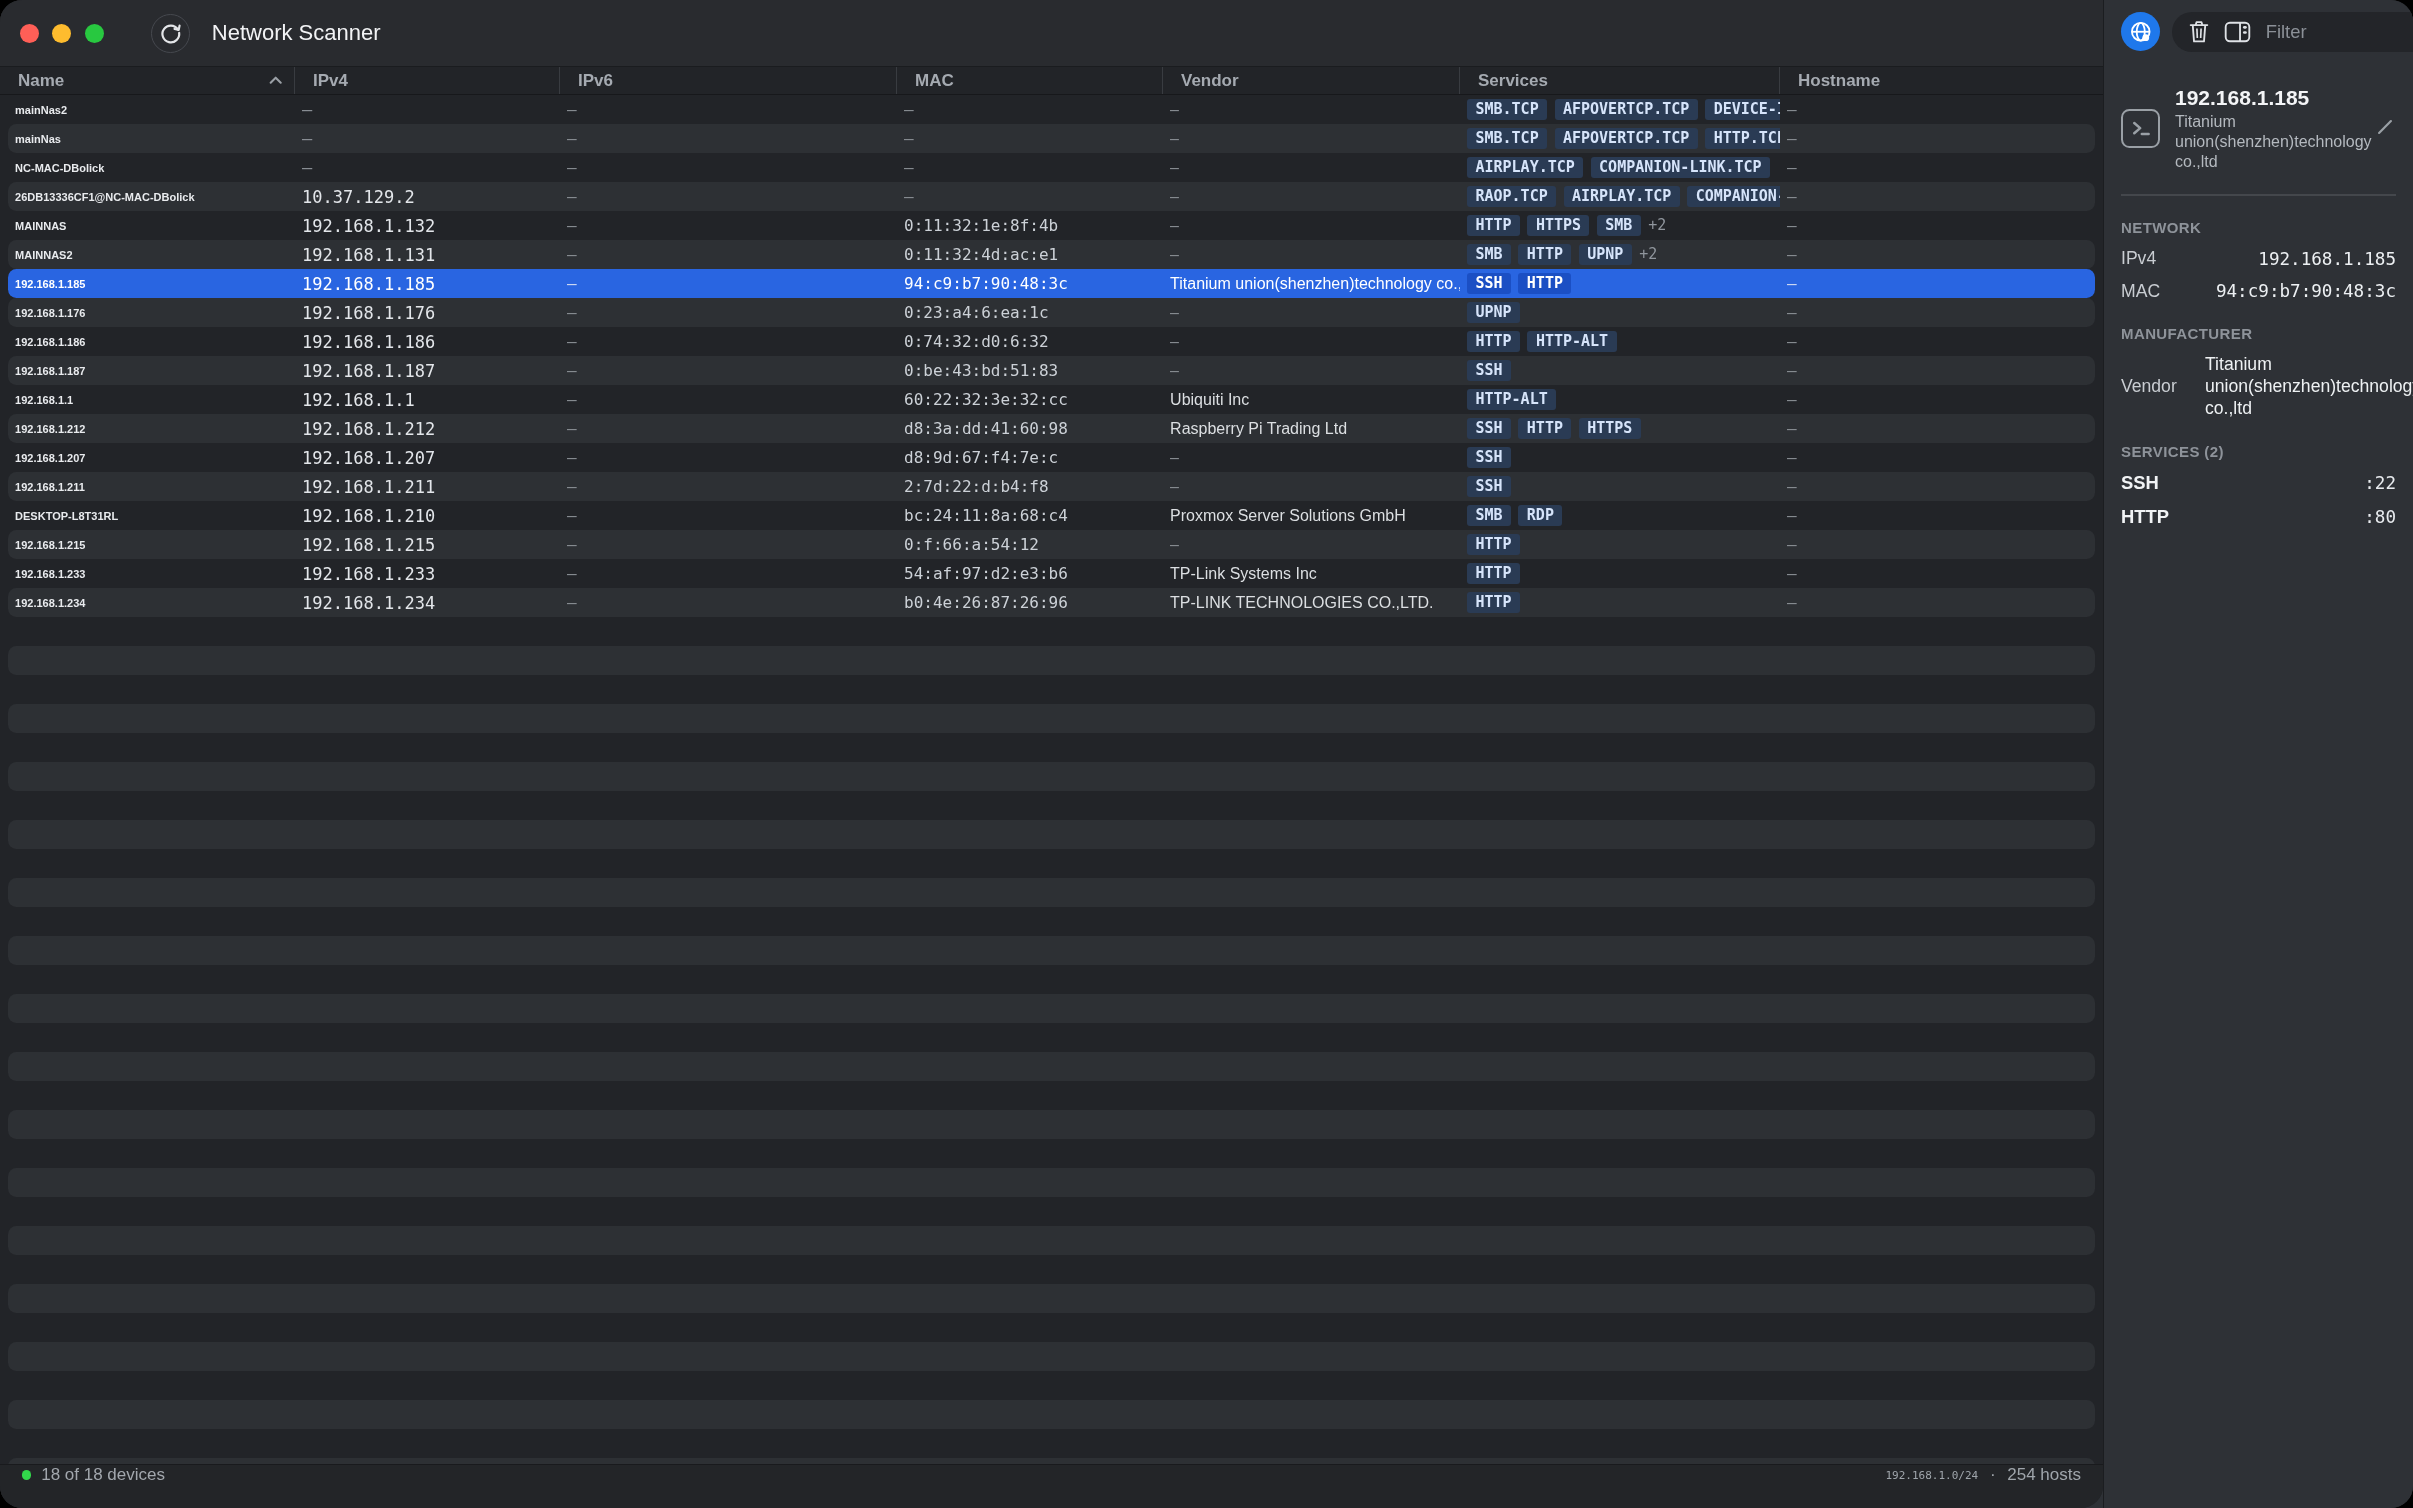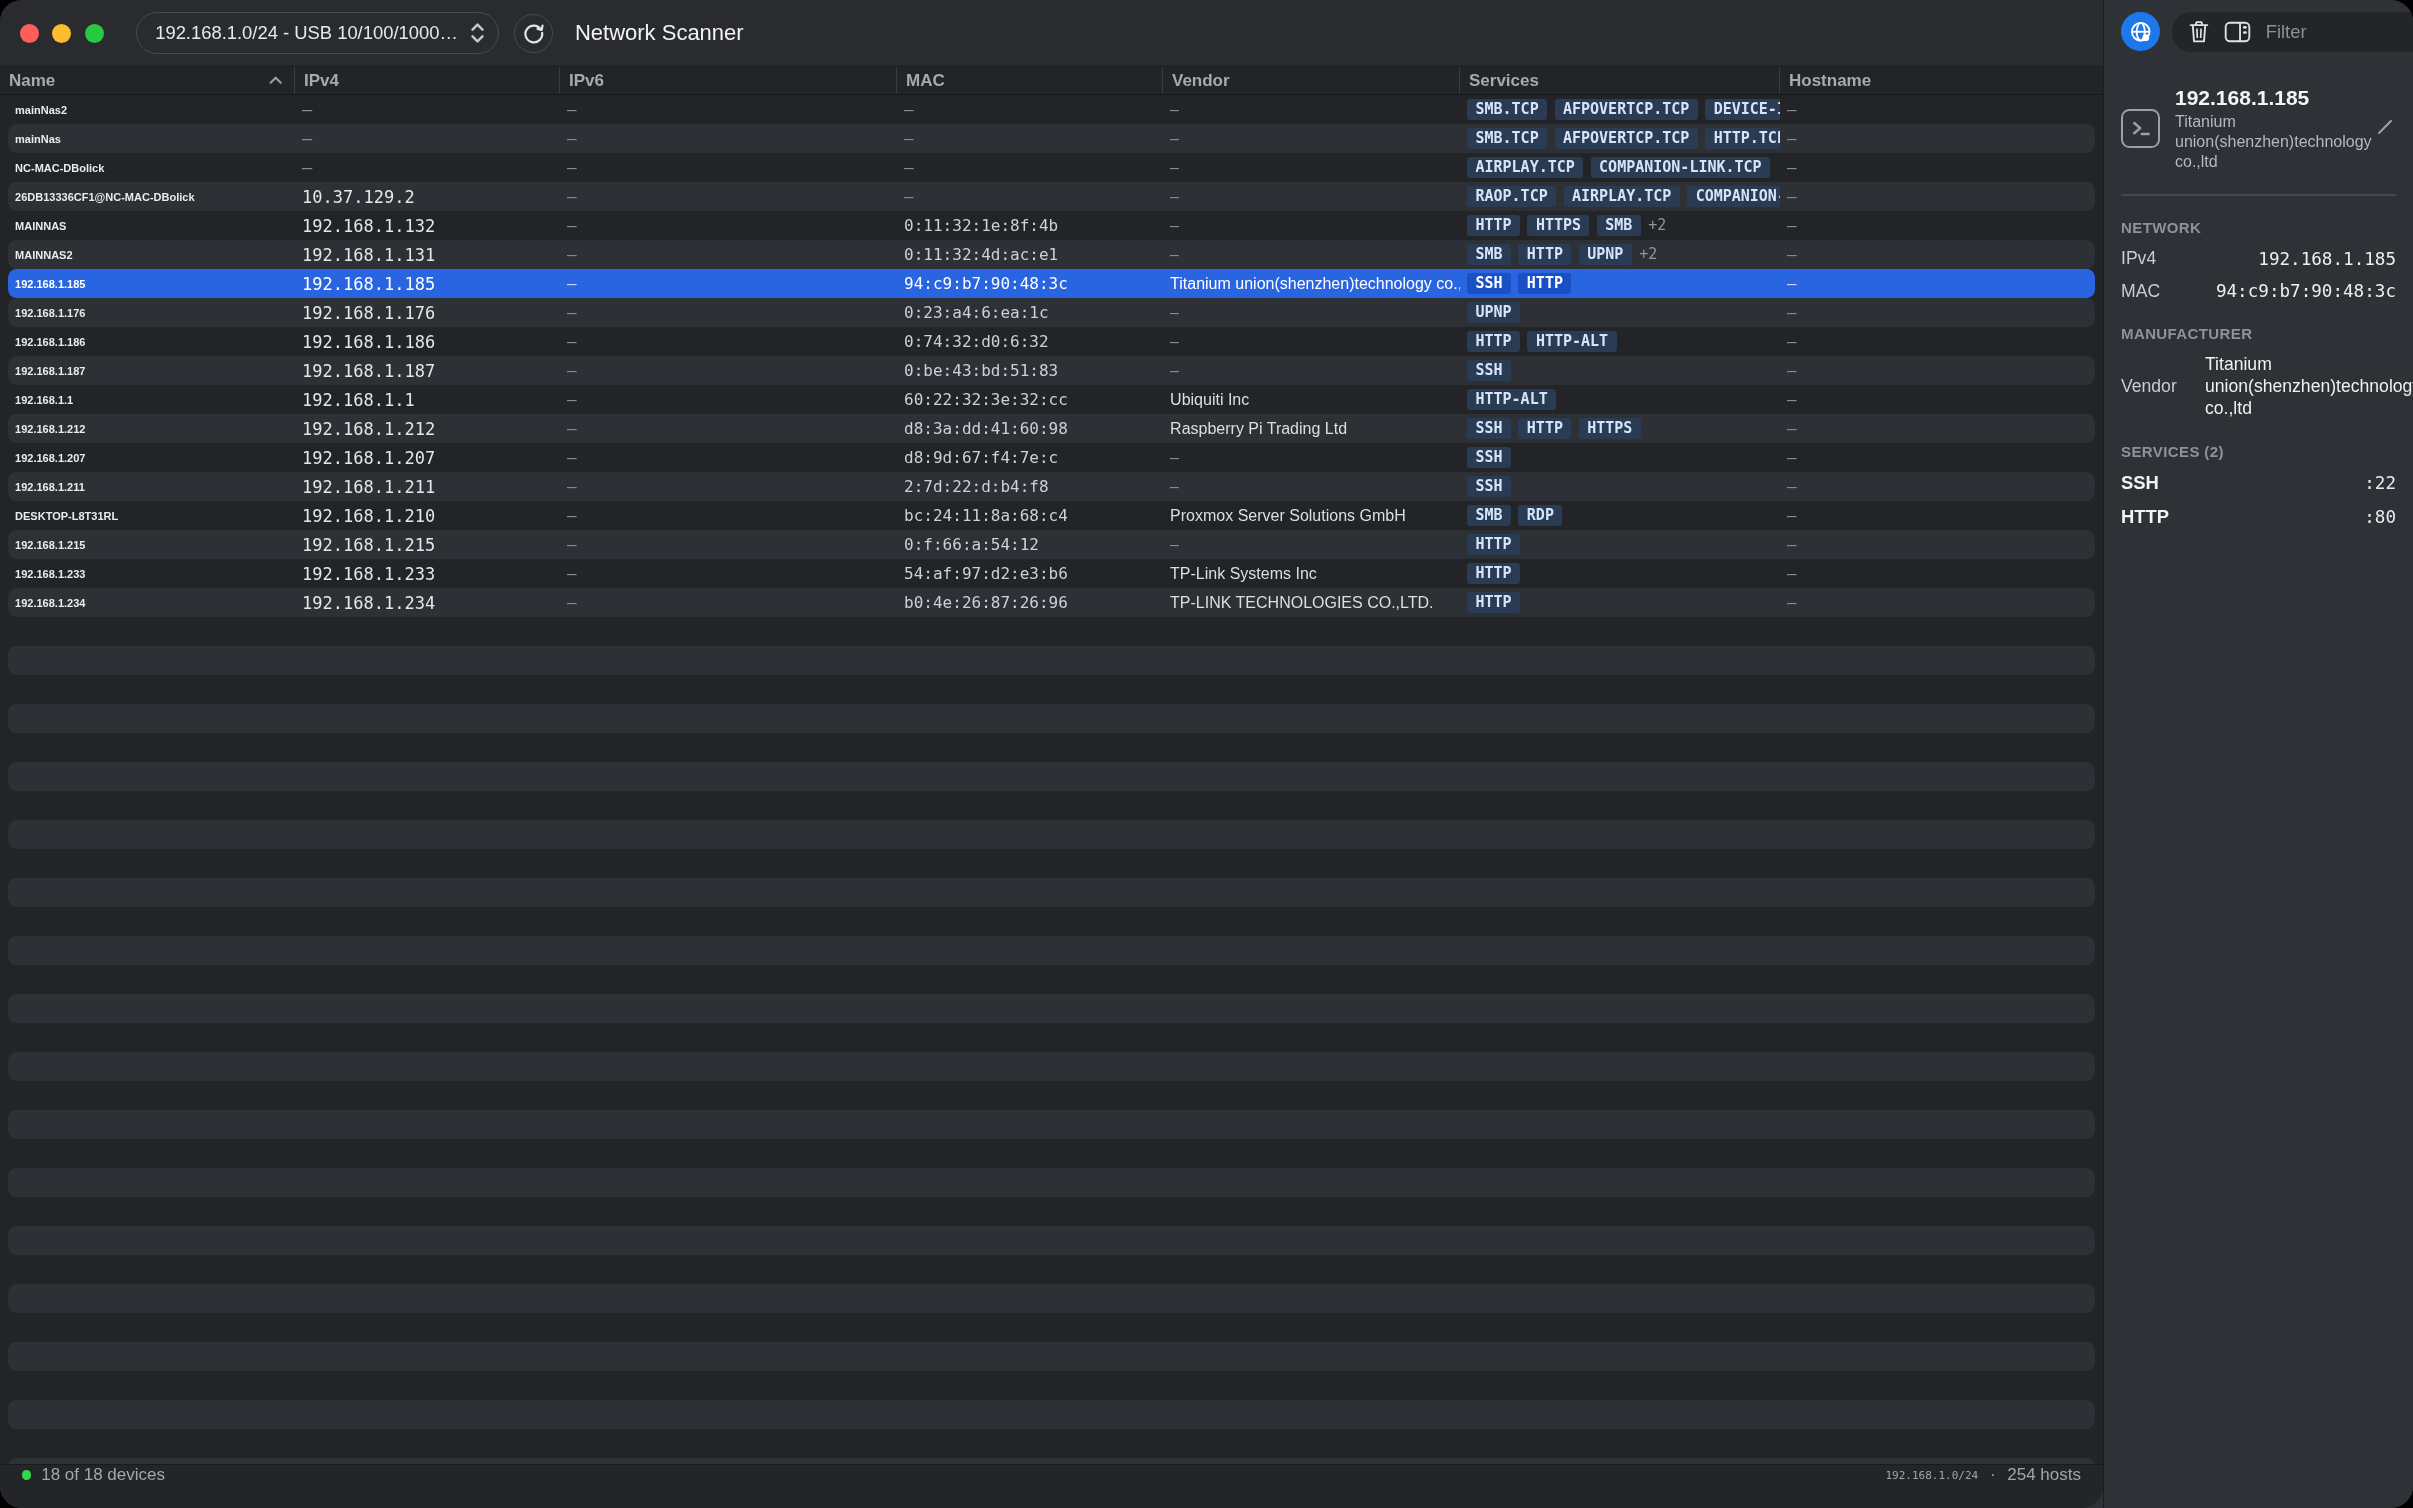--- a/index.html
+++ b/index.html
@@ -35,21 +35,21 @@
   }
   .app-title { font-size:22px; font-weight:400; color:#f2f3f5; margin-left:22px; }
 
   
   .thead {
     height:28px; flex:0 0 28px; display:grid;
     grid-template-columns:295px 265px 337px 266px 297px 320px 1fr;
     align-items:center; border-bottom:1.7px solid #17181b; background:#222428;
   }
   .th {
-    font-size:17px; font-weight:600; color:#a5aab1; padding-left:9px;
+    font-size:17px; font-weight:600; color:#a5aab1; padding-left:18px;
     height:100%; display:flex; align-items:center; border-right:1.7px solid #393c41;
     white-space:nowrap; overflow:hidden;
   }
   .th:last-child { border-right:none; }
   .th.first { justify-content:space-between; padding-right:11.7px; }
   .tbody { flex:1 1 auto; overflow:hidden; padding-top:0; }
   .row {
     height:29px; margin:0 8.4px; border-radius:8.4px; display:grid;
     grid-template-columns:287px 265px 337px 266px 297px 320px 1fr;
     align-items:center;
@@ -129,27 +129,20 @@
 <body>
 
 <div class="window">
   <div class="main-col">
 
     <div class="titlebar">
       <div class="traffic">
         <div class="light red"></div>
         <div class="light yellow"></div>
         <div class="light green"></div>
-      </div>
-      <div class="iface-select">
-        <span>192.168.1.0/24 - USB 10/100/1000…</span>
-        <svg width="15" height="22" viewBox="0 0 18 26">
-          <polyline points="3,9 9,3 15,9" fill="none" stroke="#c3c7cc" stroke-width="3" stroke-linecap="round" stroke-linejoin="round"></polyline>
-          <polyline points="3,17 9,23 15,17" fill="none" stroke="#c3c7cc" stroke-width="3" stroke-linecap="round" stroke-linejoin="round"></polyline>
-        </svg>
       </div>
       <div class="refresh-btn">
         <svg width="23.5" height="23.5" viewBox="0 0 28 28">
           <path d="M 22.5 10 A 10 10 0 1 0 24 14" fill="none" stroke="#e3e5e8" stroke-width="2.6" stroke-linecap="round"></path>
           <polyline points="18.5,9.5 23.5,10.5 24.5,5.5" fill="none" stroke="#e3e5e8" stroke-width="2.6" stroke-linecap="round" stroke-linejoin="round"></polyline>
         </svg>
       </div>
       <div class="app-title">Network Scanner</div>
     </div>
 

